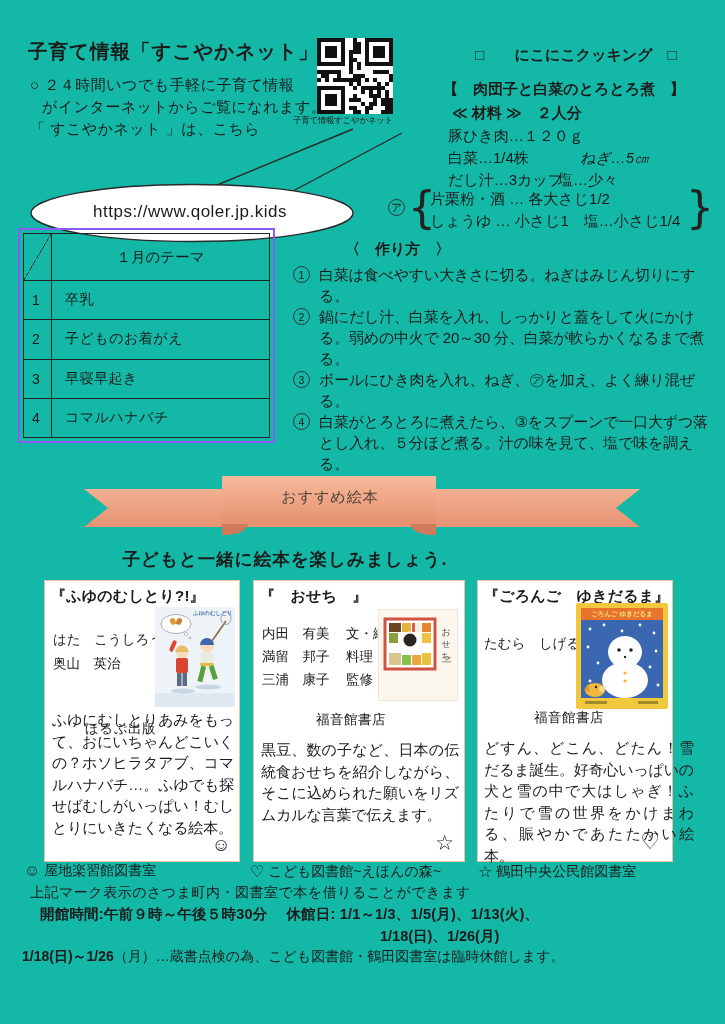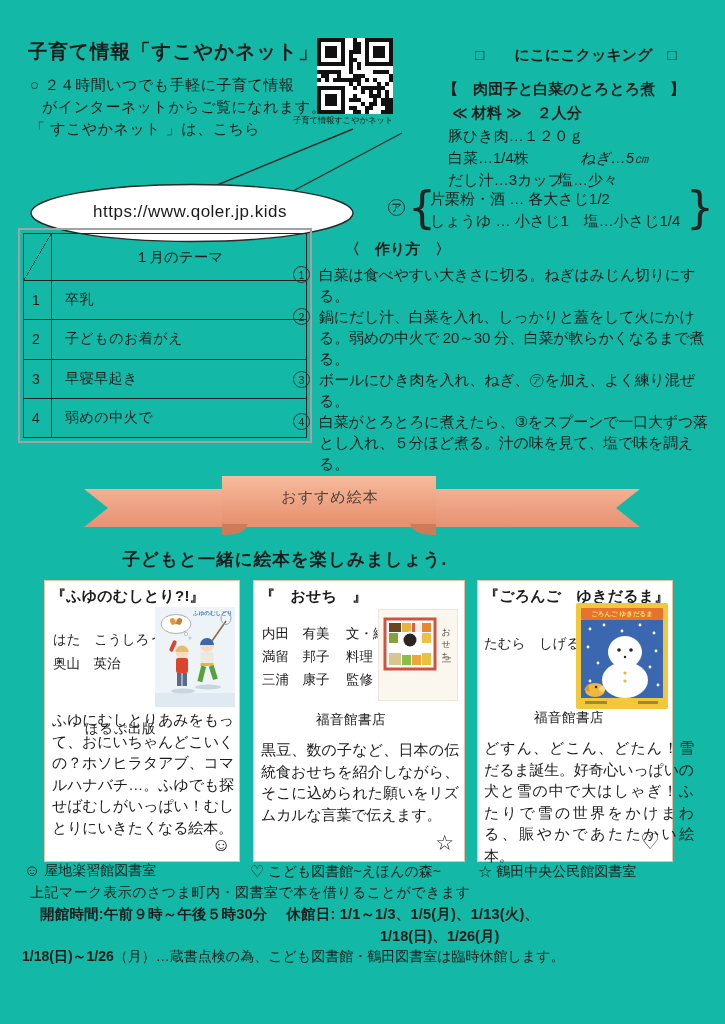--- a/index.html
+++ b/index.html
@@ -20,21 +20,21 @@
   .ck-serv{left:452px;top:104px;font-size:15px;font-weight:bold;}
   .ing{font-size:15px;white-space:nowrap;}
   .circled{display:inline-flex;align-items:center;justify-content:center;width:17px;height:17px;
            border:1.2px solid #333;border-radius:50%;font-size:10.5px;box-sizing:border-box;flex:0 0 17px;}
   .brace{font-size:44px;font-weight:400;color:#222;line-height:46px;font-family:"DejaVu Sans",sans-serif;}
 
   
   .bubble-url{left:40px;top:202px;width:300px;text-align:center;font-size:17px;letter-spacing:.5px;}
 
   
-  .tbl-outer{left:18px;top:228px;width:294px;height:215px;border:2px solid #a3a3a3;padding:3px;box-sizing:border-box;}
+  .tbl-outer{left:18px;top:228px;width:257px;height:215px;border:2px solid #8b5cf6;padding:3px;box-sizing:border-box;}
   .tbl-inner{border:1px solid #222;width:100%;height:100%;box-sizing:border-box;display:grid;
              grid-template-columns:27px 1fr;grid-template-rows:46px repeat(4,1fr);}
   .cell{box-sizing:border-box;}
   .bl{border-left:1px solid #222;}
   .bt{border-top:1px solid #222;}
   .cell.diag{background:linear-gradient(to bottom right,transparent 49.2%,#333 49.2%,#333 50.8%,transparent 50.8%);}
   .cell.head{display:flex;align-items:center;justify-content:center;font-size:14.5px;}
   .cell.num{display:flex;align-items:center;padding-left:8px;font-size:14px;}
   .cell.lbl{display:flex;align-items:center;padding-left:13px;font-size:14px;letter-spacing:.5px;}
 
@@ -224,21 +224,21 @@
       <div class="cell diag"></div>
       <div class="cell head bl">１月のテーマ</div>
 
       <div class="cell num bt">1</div>
       <div class="cell lbl bl bt">卒乳</div>
       <div class="cell num bt">2</div>
       <div class="cell lbl bl bt">子どものお着がえ</div>
       <div class="cell num bt">3</div>
       <div class="cell lbl bl bt">早寝早起き</div>
       <div class="cell num bt">4</div>
-      <div class="cell lbl bl bt">弱めの中火で</div>
+      <div class="cell lbl bl bt">コマルハナバチ</div>
     </div>
   </div>
 
   <div class="abs inst">
     <div class="inst-title">〈　作り方　〉</div>
     <div class="step">
       <span class="circled">1</span>
       <span class="step-text">白菜は食べやすい大きさに切る。ねぎはみじん切りにする。</span>
     </div>
     <div class="step">

